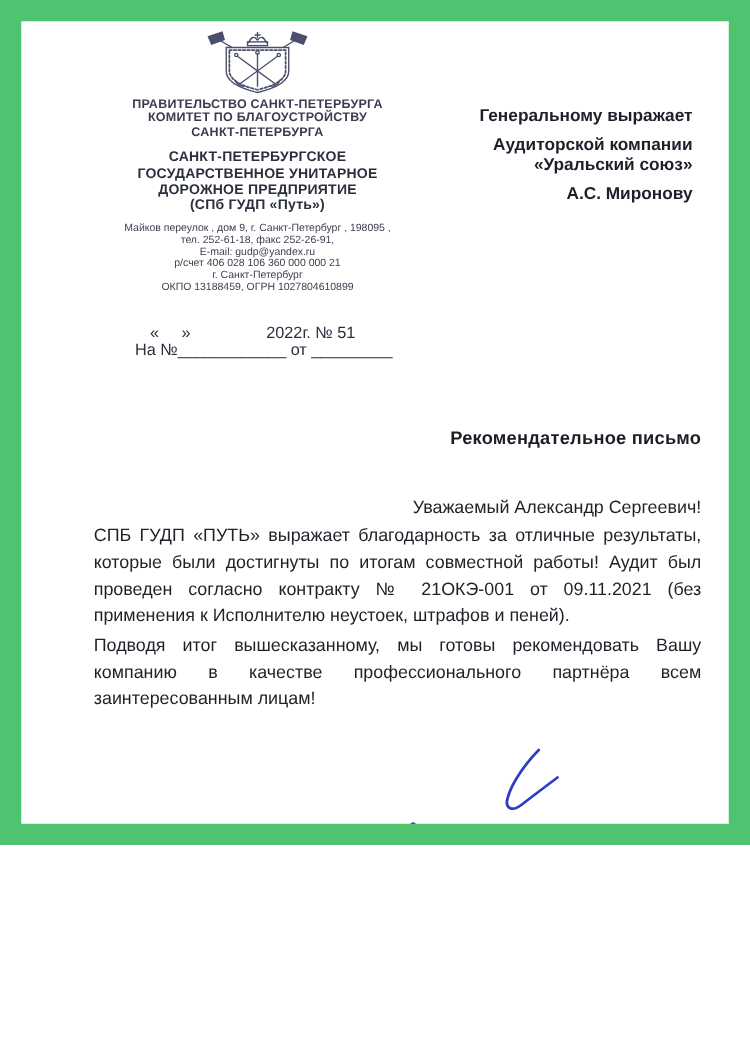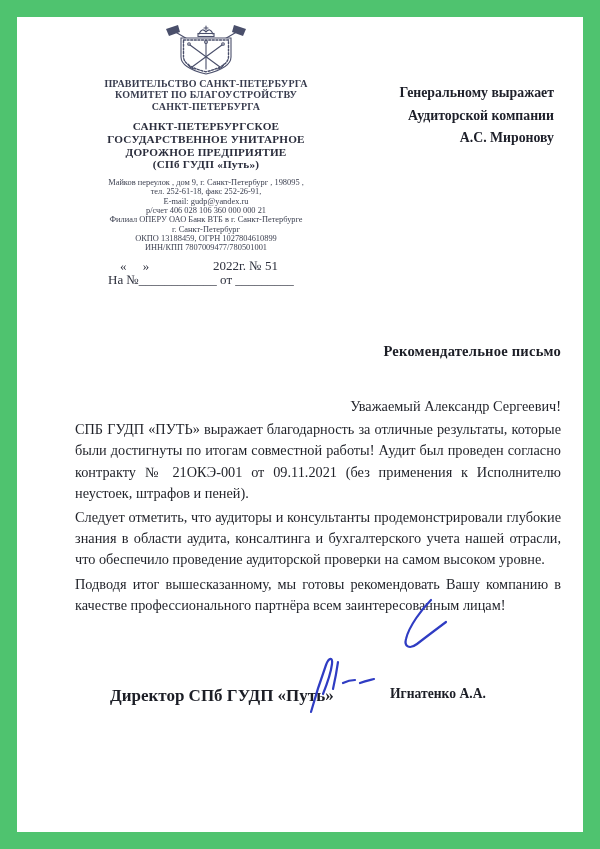--- a/index.html
+++ b/index.html
@@ -1,20 +1,20 @@
 <!DOCTYPE html>
 <html><head>
 <meta charset="utf-8">
 <style>
   html,body{margin:0;padding:0;background:#ffffff;}
   .page{
     position:relative;
-    width:600px;height:849px;
+    width:600px;height:676px;
     background:#ffffff;
-    font-family:Liberation Serif, serif;
+    font-family:Liberation Sans, sans-serif;
     overflow:hidden;
     box-sizing:border-box;
   }
   .frame{
     position:absolute;left:0;top:0;right:0;bottom:0;
     border:17px solid #4fc36f;
     box-sizing:border-box;
     pointer-events:none;
   }
   .abs{position:absolute;}
@@ -114,45 +114,43 @@
       <div>ГОСУДАРСТВЕННОЕ УНИТАРНОЕ</div>
       <div>ДОРОЖНОЕ ПРЕДПРИЯТИЕ</div>
       <div>(СПб ГУДП «Путь»)</div>
     </div>
 
     <div class="contact">
       <div>Майков переулок , дом 9,  г. Санкт-Петербург ,  198095 ,</div>
       <div>тел. 252-61-18, факс 252-26-91,</div>
       <div>E-mail: gudp@yandex.ru</div>
       <div>р/счет 406 028 106 360 000 000 21</div>
-      <div>Филиал ОПЕРУ ОАО Банк ВТБ в г. Санкт-Петербурге</div>
       <div>г. Санкт-Петербург</div>
       <div>ОКПО 13188459, ОГРН 1027804610899</div>
-      <div>ИНН/КПП 7807009477/780501001</div>
     </div>
   </div>
 
   <div class="abs dateline">
     <span class="qmarks">«     »</span>
     <span class="dval">2022г. № 51</span>
   </div>
   <div class="abs refline">На №____________ от _________</div>
 
   <div class="abs recipient">
     <div class="r1">Генеральному выражает</div>
     <div>Аудиторской компании</div>
+    <div>«Уральский союз»</div>
     <div class="r4">А.С. Миронову</div>
   </div>
 
   <div class="abs title">Рекомендательное письмо</div>
 
   <div class="abs body">
     <p class="salutation">Уважаемый Александр Сергеевич!</p>
     <p>СПБ ГУДП «ПУТЬ» выражает благодарность за отличные результаты, которые были достигнуты по итогам совместной работы! Аудит был проведен согласно контракту № 21ОКЭ-001 от 09.11.2021 (без применения к Исполнителю неустоек, штрафов и пеней).</p>
-    <p>Следует отметить, что аудиторы и консультанты продемонстрировали глубокие знания в области аудита, консалтинга и бухгалтерского учета нашей отрасли, что обеспечило проведение аудиторской проверки на самом высоком уровне.</p>
     <p>Подводя итог вышесказанному, мы готовы рекомендовать Вашу компанию в качестве профессионального партнёра всем заинтересованным лицам!</p>
   </div>
 
   <div class="abs sig-title">Директор СПб ГУДП «Путь»</div>
   <div class="abs sig-name">Игнатенко А.А.</div>
 
   <svg class="abs ink" width="200" height="140" viewBox="0 0 200 140" fill="none" stroke="#2f3cc3" stroke-width="2.2" stroke-linecap="round">
 
     <path d="M151 12 C 142 21, 129 38, 126 51 C 124 58, 129 62, 137 56 C 146 49, 158 40, 166 34"></path>
 

